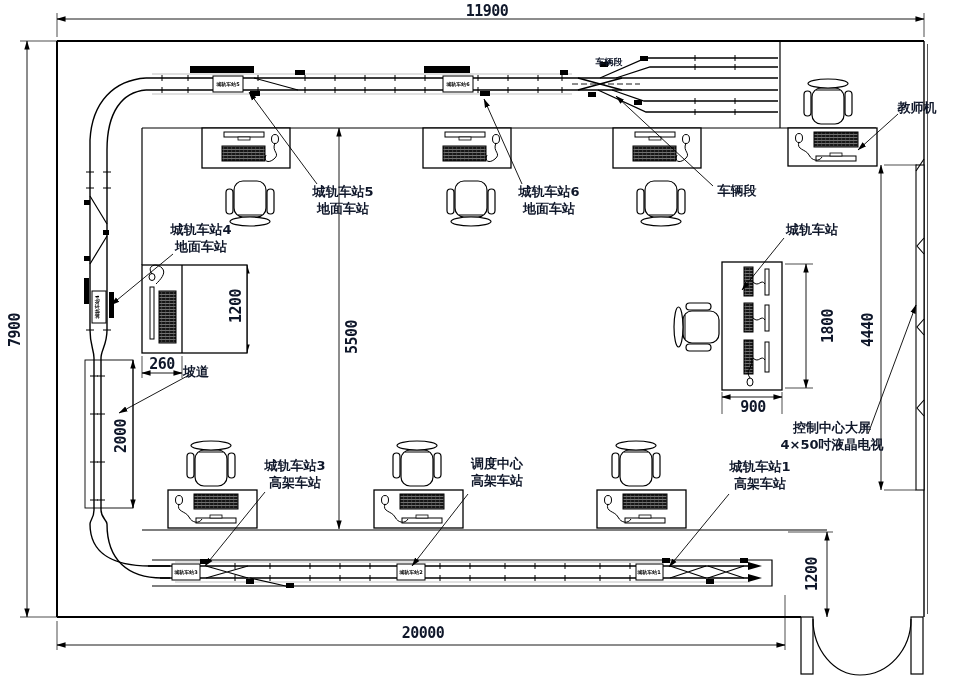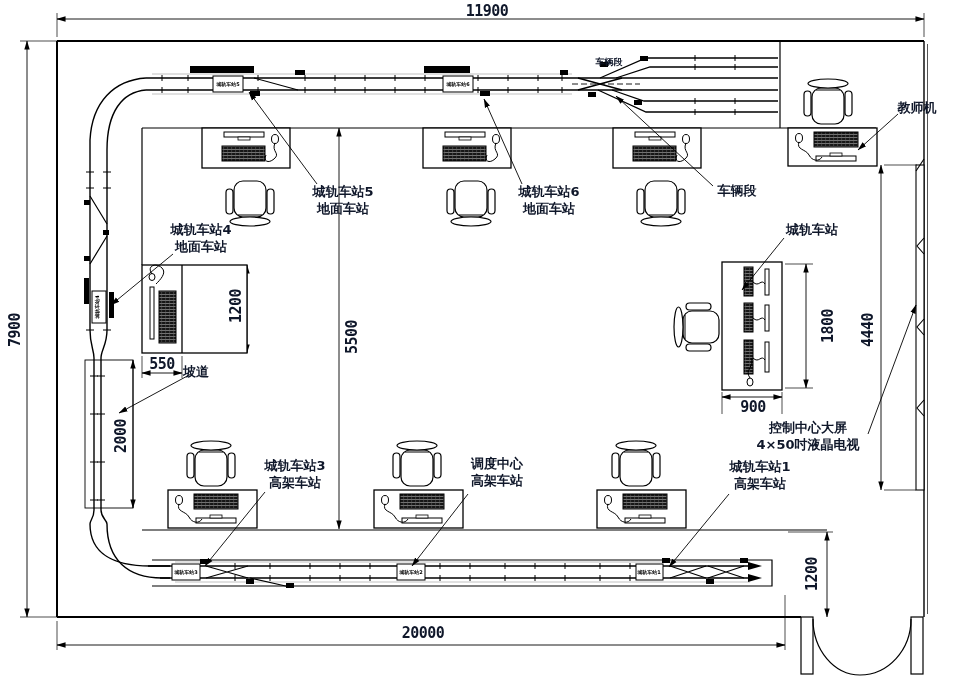--- a/index.html
+++ b/index.html
@@ -239,21 +239,21 @@
     <path d="M729,494 L669,567" marker-end="url(#arw)"></path>
     <path d="M868,434 L916,305" marker-end="url(#arw)"></path>
   </g>
 </svg>
 
 <div class="t dim" style="left:487px;top:11px">11900</div>
 <div class="t dim r" style="left:15px;top:330px">7900</div>
 <div class="t dim" style="left:423px;top:633px">20000</div>
 <div class="t dim r" style="left:352px;top:337px">5500</div>
 <div class="t dim r" style="left:121px;top:436px">2000</div>
-<div class="t dim" style="left:162px;top:364px">550</div>
+<div class="t dim" style="left:162px;top:364px">260</div>
 <div class="t dim r" style="left:236px;top:306px">1200</div>
 <div class="t dim" style="left:753px;top:407px">900</div>
 <div class="t dim r" style="left:828px;top:326px">1800</div>
 <div class="t dim r" style="left:868px;top:330px">4440</div>
 <div class="t dim r" style="left:812px;top:574px">1200</div>
 
 <div class="t lbl" style="left:917px;top:107px">教师机</div>
 <div class="t sm" style="left:609px;top:62px">车辆段</div>
 <div class="t lbl" style="left:737px;top:190px">车辆段</div>
 <div class="t lbl" style="left:812px;top:229px">城轨车站</div>
@@ -276,18 +276,18 @@
   <span style="display:block">高架车站</span>
 </div>
 <div class="t lbl" style="left:497px;top:472px">
   <span style="display:block">调度中心</span>
   <span style="display:block">高架车站</span>
 </div>
 <div class="t lbl" style="left:760px;top:475px">
   <span style="display:block">城轨车站1</span>
   <span style="display:block">高架车站</span>
 </div>
-<div class="t lbl" style="left:808px;top:436px">
+<div class="t lbl" style="left:832px;top:436px">
   <span style="display:block">控制中心大屏</span>
   <span style="display:block">4×50吋液晶电视</span>
 </div>
 
 </div>
 
 </body></html>

